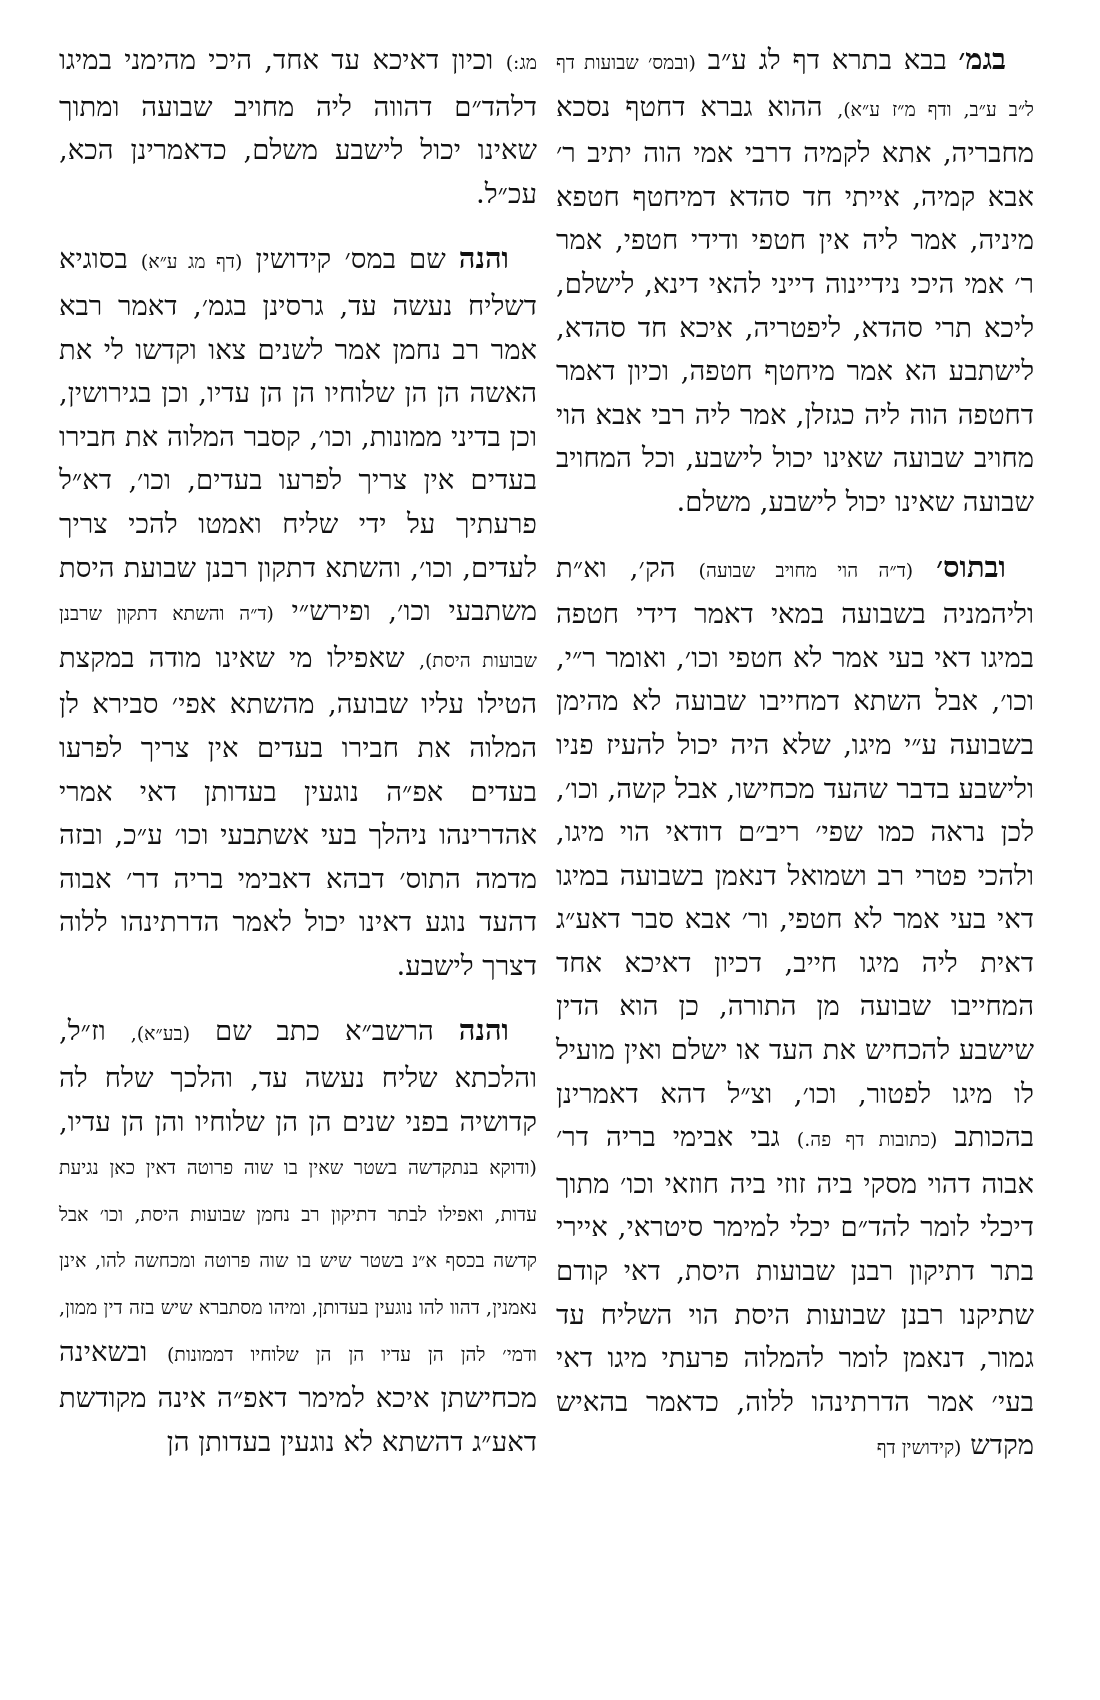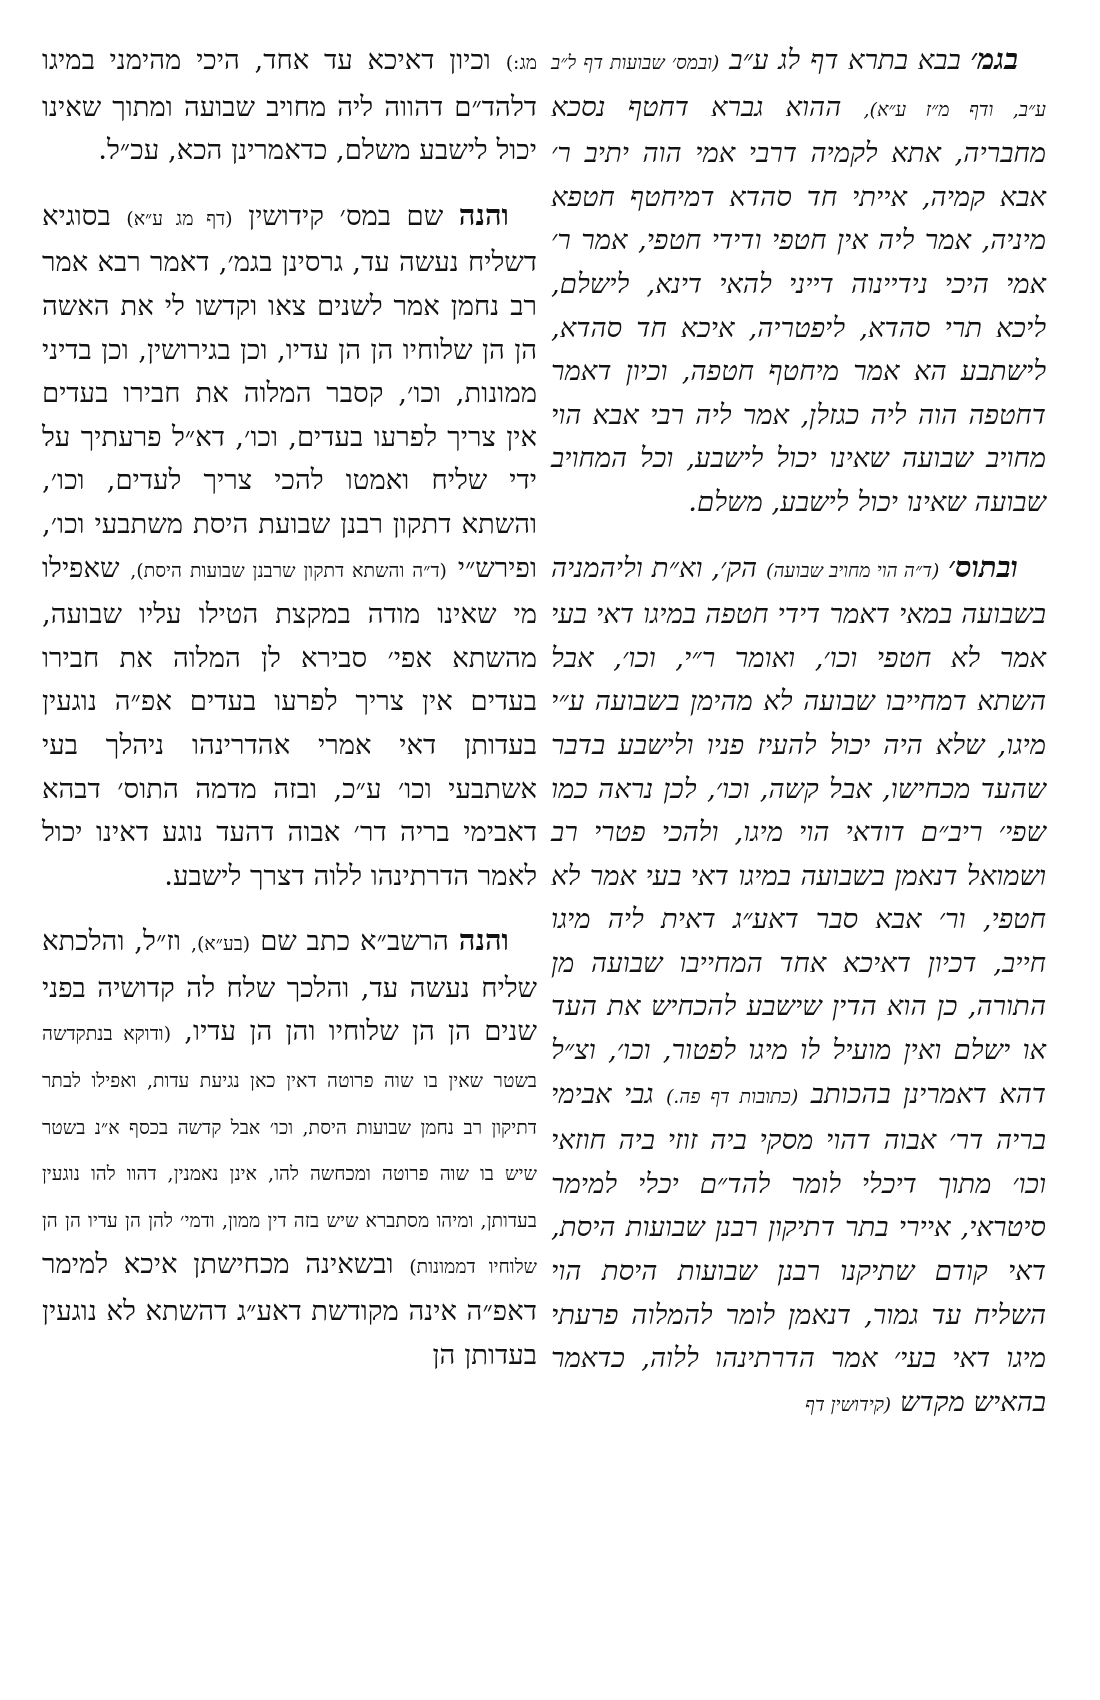--- a/index.html
+++ b/index.html
@@ -2,23 +2,23 @@
 <html><head>
 <meta charset="utf-8">
 <style>
   html, body { margin:0; padding:0; background:#ffffff; }
   body { width:1100px; height:1700px; overflow:hidden; position:relative;
          font-family:"DejaVu Serif","Liberation Serif",serif; color:#111; }
   .page { position:absolute; left:38px; top:38px; width:1024px; height:1640px;
           direction:rtl; }
   .col { position:absolute; top:0; width:495px; direction:rtl; text-align:justify;
          text-align-last:right; font-size:27.5px; line-height:43.6px; }
-  .col-right { right:16px;font-style:italic; }
+  .col-right { right:28px; }
   .col-left  { left:4px; }
-  .para { margin:0 0 22px 0; }
+  .para { margin:0 0 22px 17px; }
   .para.noindent { text-indent:0; }
   .para.indent { text-indent:28px; }
   .lead { font-weight:bold; font-size:29px; }
   .small { font-size:19px; }
 </style>
 </head>
 <body>
 
 <div class="page">
   <div class="col col-right">

